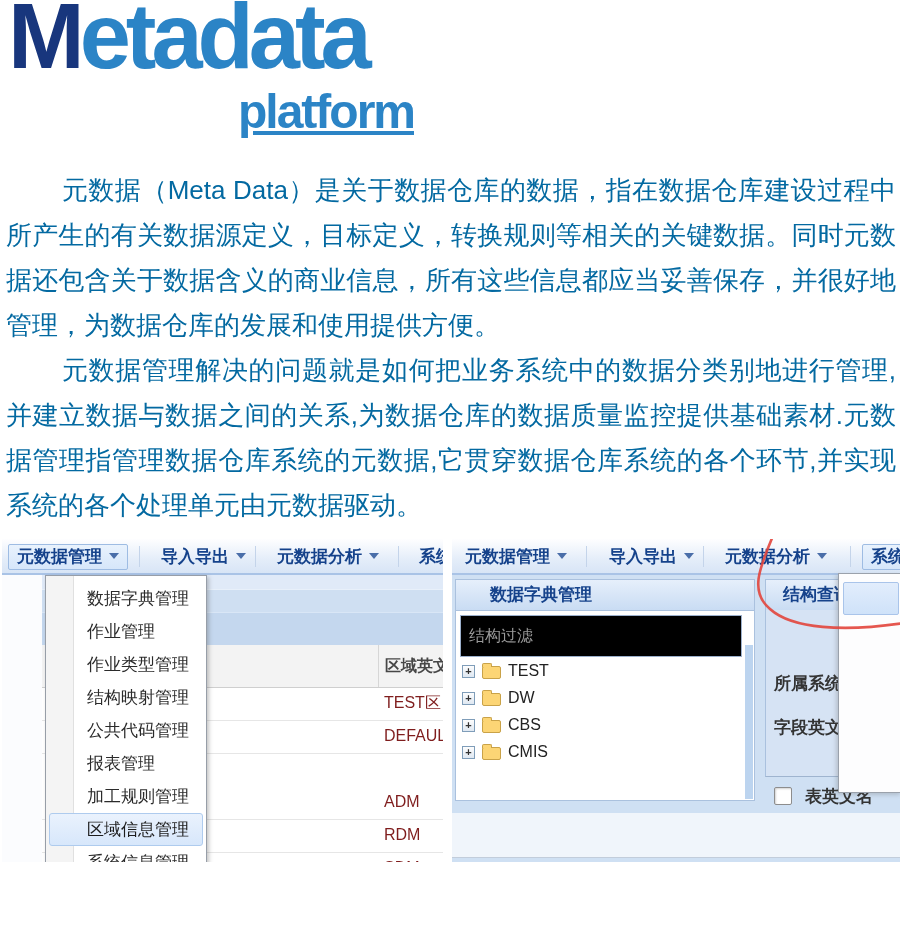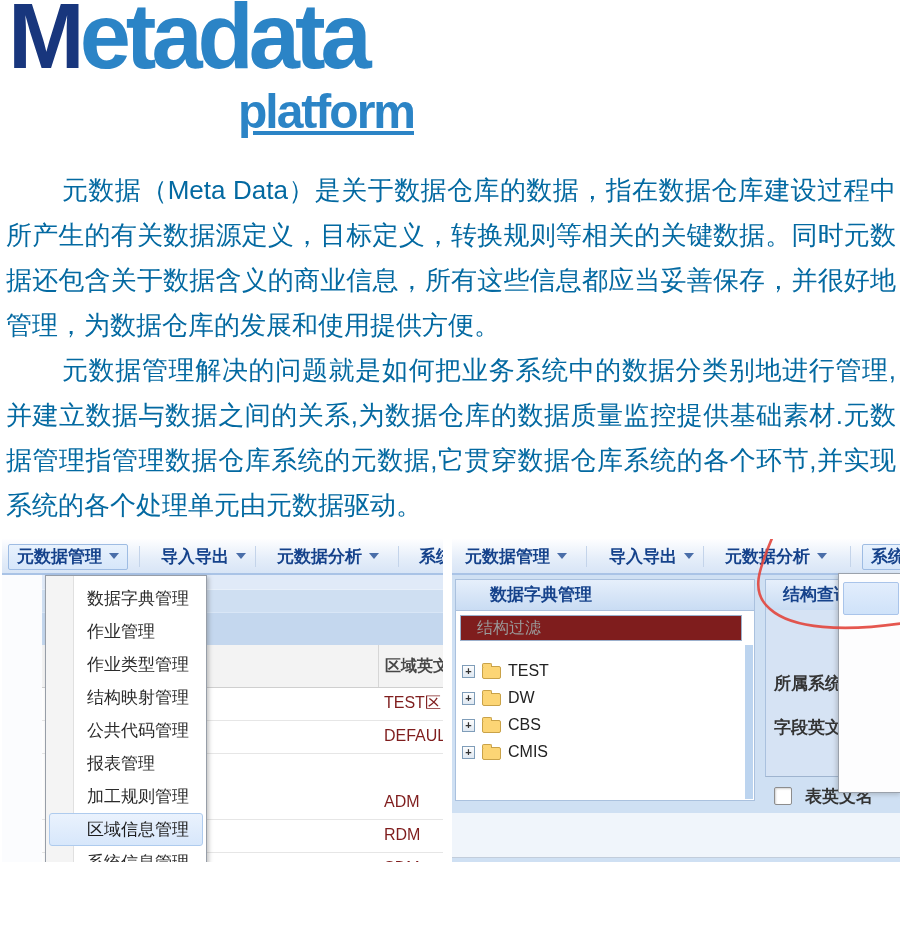--- a/index.html
+++ b/index.html
@@ -64,23 +64,23 @@
   .trow{position:absolute;left:0;right:0;height:33px;border-bottom:1px solid #e6e6e6;}
   .tcell{position:absolute;left:342px;line-height:32px;font-size:16px;color:#7f1d1d;
          white-space:nowrap;}
 
   
   .pheader{position:absolute;height:32px;background:linear-gradient(#e6effb,#c9dcf3);
            border:1px solid #aac1de;box-sizing:border-box;line-height:30px;
            font-size:17px;font-weight:bold;color:#15428b;white-space:nowrap;}
   .treepanel{position:absolute;left:3px;top:72px;width:300px;height:190px;background:#fff;
              border:1px solid #aac1de;border-top:none;box-sizing:border-box;}
-  .filterbox{position:absolute;left:4px;top:4px;width:282px;height:26px;
-             border:1px solid #9cb0cc;background:#7f1d1d;color:#9a9a9a;font-size:16px;
-             padding:0 16px;box-sizing:border-box;font-family:inherit;}
+  .filterbox{position:absolute;left:4px;top:4px;width:282px;height:42px;
+             border:1px solid #9cb0cc;background:#000000;color:#9a9a9a;font-size:16px;
+             padding:0 8px;box-sizing:border-box;font-family:inherit;}
   .scrollstrip{position:absolute;right:1px;top:34px;bottom:1px;width:8px;background:#bcd4ef;}
   .treerow{position:absolute;left:6px;height:24px;display:flex;align-items:center;gap:7px;}
   .expander{width:13px;height:13px;box-sizing:border-box;border:1px solid #7f9db9;
             background:linear-gradient(#fdfdfd,#dfe8f2);font-size:11px;line-height:10px;
             text-align:center;color:#333;font-weight:bold;}
   .folder{position:relative;width:19px;height:13px;background:#fcd575;
           border:1px solid #c9a248;border-radius:2px;box-sizing:border-box;margin-top:2px;}
   .folder::before{content:"";position:absolute;top:-4px;left:-1px;width:8px;height:3px;
           background:#fcd575;border:1px solid #c9a248;border-bottom:none;
           border-radius:2px 2px 0 0;}

